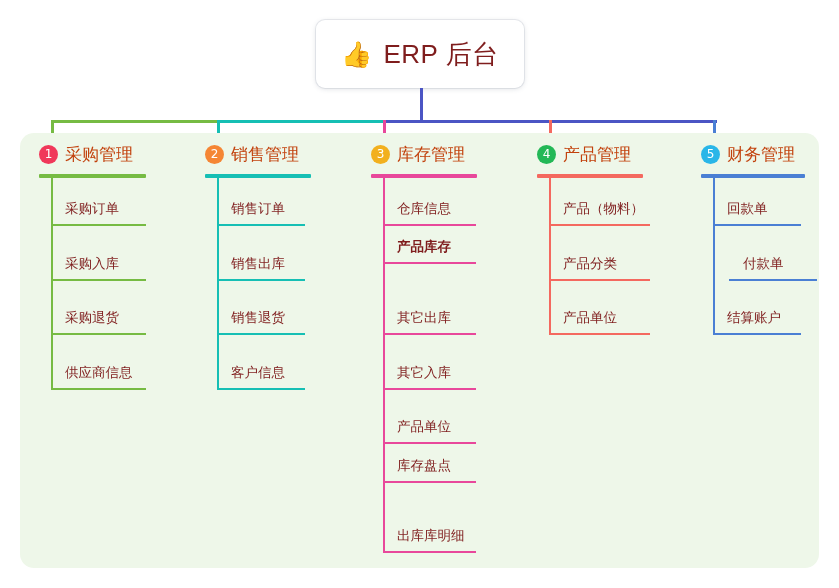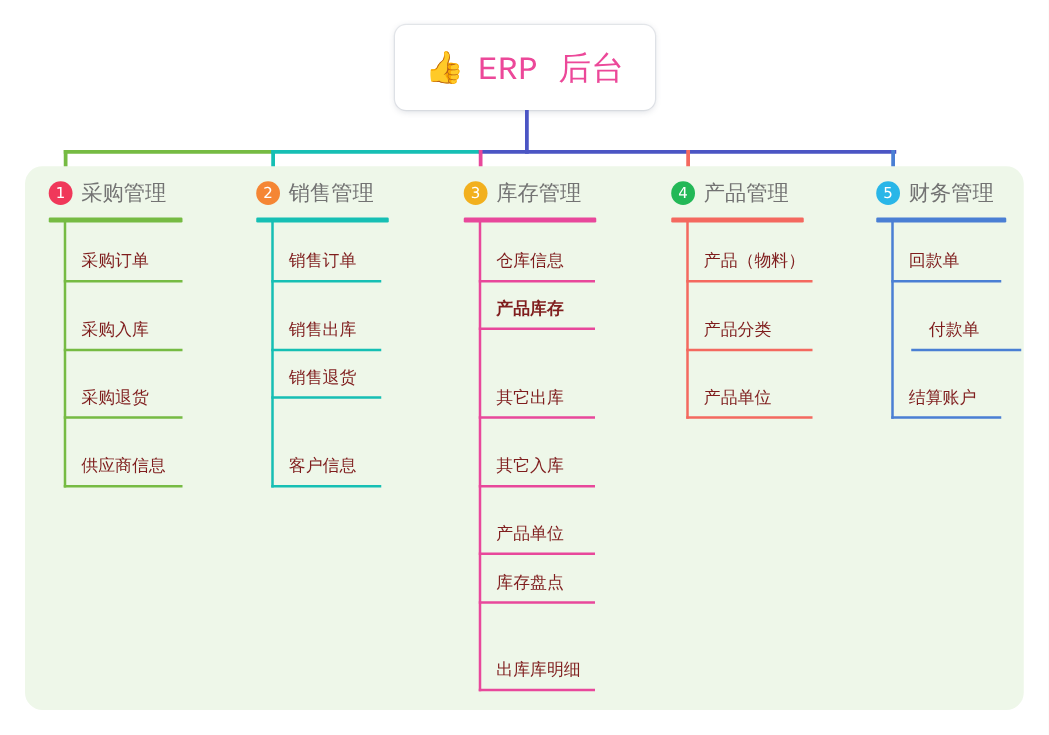--- a/index.html
+++ b/index.html
@@ -15,21 +15,21 @@
   
   .root-box{
     position:absolute; left:316px; top:20px; width:208px; height:68px;
     background:#ffffff; border-radius:9px;
     box-shadow:0 1px 5px rgba(90,100,120,.20), 0 0 0 1px rgba(200,206,216,.35);
     display:flex; align-items:center; justify-content:center; gap:11px;
     box-sizing:border-box;
   }
   .root-emoji{font-size:25px; line-height:1; display:block;}
   .root-title{
-    font-size:26px; color:#ec4899; letter-spacing:.5px; white-space:nowrap;font-family:Liberation Mono, monospace;
+    font-size:26px; color:#7f1d1d; letter-spacing:.5px; white-space:nowrap;
   }
 
   
   .conn{position:absolute; background:#4b55c4;}
 
   
   .card{
     position:absolute; left:20px; top:133px; width:799px; height:435px;
     background:#eef7e9; border-radius:14px;
   }
@@ -38,21 +38,21 @@
   .col{position:absolute; top:0;}
   .col-head{
     position:absolute; left:0; top:10px;
     display:flex; align-items:center; gap:7px; white-space:nowrap;
   }
   .badge{
     width:19px; height:19px; border-radius:50%;
     color:#fff; font-size:12px; line-height:19px; text-align:center;
     font-family:"DejaVu Sans",sans-serif; flex:0 0 auto;
   }
-  .head-text{font-size:17px; color:#737373;}
+  .head-text{font-size:17px; color:#c2410c;}
   .head-rule{position:absolute; left:0; top:41px; height:4px; border-radius:1px;}
   .spine{position:absolute; left:12px; top:43px; width:2px;}
 
   .leaf{position:absolute; left:12px;}
   .leaf-label{
     position:absolute; left:14px; bottom:8px;
     font-size:13.5px; color:#7f1d1d; white-space:nowrap;
   }
   .leaf-rule{position:absolute; left:0; bottom:0; height:2px;}
 </style>
@@ -112,21 +112,21 @@
           <div class="head-rule" style="width: 106px; background: rgb(22, 191, 180);"></div>
           <div class="spine" style="height: 213.5px; background: rgb(22, 191, 180);"></div>
           <div class="leaf" style="top: 55px; width: 88px; height: 38px;">
             <span class="leaf-label">销售订单</span>
             <div class="leaf-rule" style="width: 88px; background: rgb(22, 191, 180);"></div>
           </div>
           <div class="leaf" style="top: 109.5px; width: 88px; height: 38px;">
             <span class="leaf-label">销售出库</span>
             <div class="leaf-rule" style="width: 88px; background: rgb(22, 191, 180);"></div>
           </div>
-          <div class="leaf" style="top: 148px; width: 88px; height: 38px;">
+          <div class="leaf" style="top: 164px; width: 88px; height: 38px;">
             <span class="leaf-label">销售退货</span>
             <div class="leaf-rule" style="width: 88px; background: rgb(22, 191, 180);"></div>
           </div>
           <div class="leaf" style="top: 218.5px; width: 88px; height: 38px;">
             <span class="leaf-label">客户信息</span>
             <div class="leaf-rule" style="width: 88px; background: rgb(22, 191, 180);"></div>
           </div>
         </div>
         <div class="col" style="left: 351px; width: 106px;">
           <div class="col-head">

